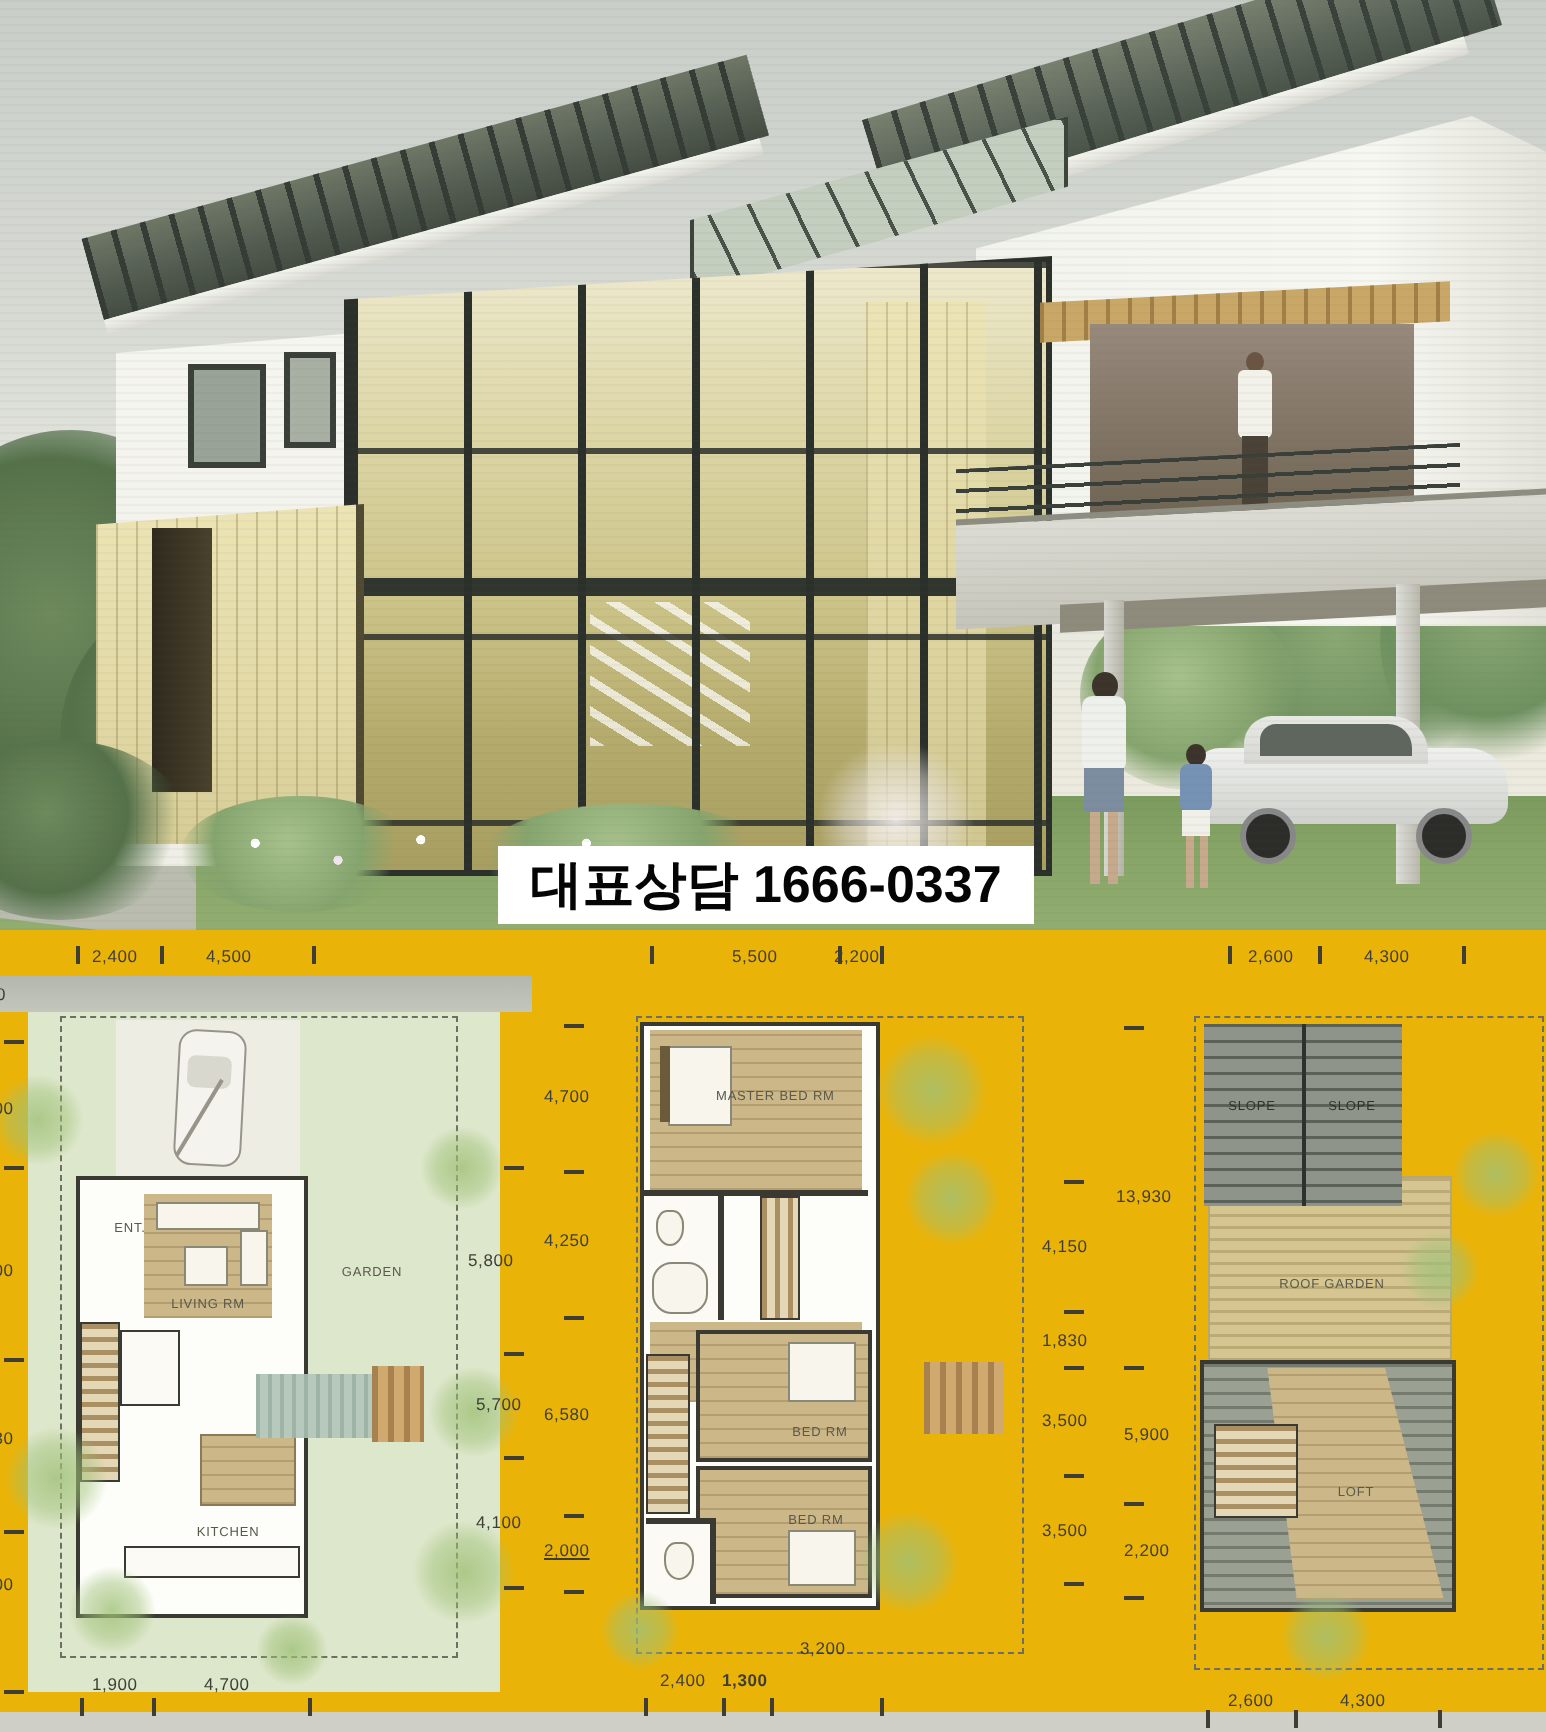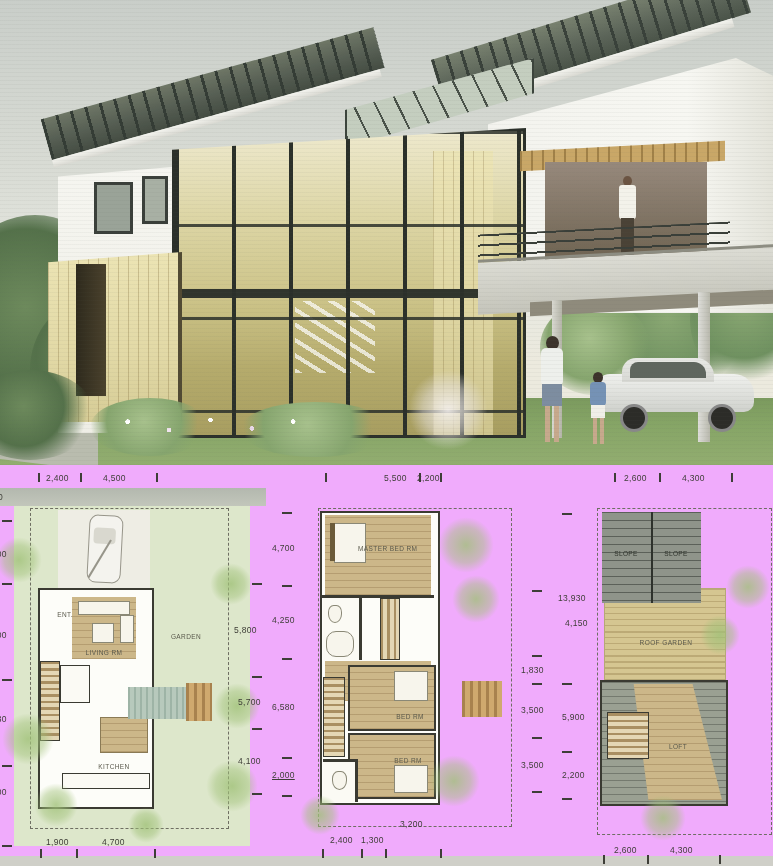--- a/index.html
+++ b/index.html
@@ -35,21 +35,21 @@
   .woodslat{background:
     repeating-linear-gradient(90deg,rgba(140,120,70,.35) 0 1px,rgba(0,0,0,0) 1px 10px),
     linear-gradient(180deg,#ece4b4 0%,#e2d9a6 60%,#d6cc96 100%);}
   .soffit{background:repeating-linear-gradient(90deg,rgba(120,90,40,.5) 0 2px,rgba(0,0,0,0) 2px 11px),#c9a767;}
 
   .banner{left:249px;top:423px;width:268px;height:39px;background:#ffffff;z-index:50;
     display:flex;align-items:center;justify-content:center;}
   .banner span{font-weight:bold;font-size:26px;color:#050505;letter-spacing:0px;white-space:nowrap;}
 
   
-  .plans{left:0;top:465px;width:773px;height:401px;background:#f0abfc;}
+  .plans{left:0;top:465px;width:773px;height:401px;background:#eab308;}
   .grayband{left:0;top:23px;width:266px;height:18px;
     background:linear-gradient(180deg,#b3b8ae,#c2c6bb);}
   .botstrip{left:0;top:391px;width:773px;height:10px;background:#cfcfc8;}
 
   .dim{position:absolute;font-size:8.5px;color:#3e3e37;letter-spacing:.3px;white-space:nowrap;}
   .vt{position:absolute;width:1.5px;height:9px;background:#3e3e37;}
   .ht{position:absolute;width:10px;height:1.8px;background:#3e3e37;}
   .rlabel{position:absolute;font-size:6.5px;color:#5a594c;letter-spacing:.4px;white-space:nowrap;text-align:center;}
 
   .site{background:#dde7cb;}
@@ -163,20 +163,23 @@
                 background:radial-gradient(circle 4px at 12% 40%,#fff 55%,rgba(0,0,0,0) 60%),
                            radial-gradient(circle 4px at 30% 65%,#f1e4ef 55%,rgba(0,0,0,0) 60%),
                            radial-gradient(circle 4px at 48% 35%,#fff 55%,rgba(0,0,0,0) 60%),
                            radial-gradient(circle 4px at 66% 60%,#e9d9e9 55%,rgba(0,0,0,0) 60%),
                            radial-gradient(circle 4px at 84% 40%,#fff 55%,rgba(0,0,0,0) 60%);"></div>
     <div class="abs blob" style="left:408px;top:370px;width:80px;height:80px;
                 background:radial-gradient(circle,rgba(244,240,238,.9) 0%,rgba(230,225,220,.5) 45%,rgba(0,0,0,0) 70%);"></div>
 
     <div class="scanlines abs"></div>
 
+    <div class="abs banner">
+      <span>대표상담 1666-0337</span>
+    </div>
   </div>
 
   <div class="abs plans">
     <div class="abs grayband"></div>
     <div class="abs botstrip"></div>
 
     <div>
 
       <span class="vt" style="left:38px;top:8px;"></span>
       <span class="vt" style="left:80px;top:8px;"></span>
@@ -243,21 +246,21 @@
       <span class="dim" style="left:234px;top:160px;">5,800</span>
       <span class="dim" style="left:238px;top:232px;">5,700</span>
       <span class="dim" style="left:238px;top:291px;">4,100</span>
     </div>
 
     <div>
 
       <span class="vt" style="left:325px;top:8px;"></span>
       <span class="vt" style="left:419px;top:8px;"></span>
       <span class="vt" style="left:440px;top:8px;"></span>
-      <span class="dim" style="left:356px;top:8px;padding-left:28px;">5,500</span>
+      <span class="dim" style="left:338px;top:8px;padding-left:28px;">5,500</span>
       <span class="dim" style="left:417px;top:8px;">2,200</span>
 
       <div class="dash" style="left:318px;top:43px;width:192px;height:317px;"></div>
 
       <div class="wall" style="left:320px;top:46px;width:116px;height:290px;"></div>
       <div class="abs wood" style="left:325px;top:50px;width:106px;height:80px;"></div>
       <div class="furn" style="left:334px;top:58px;width:30px;height:38px;"></div>
       <div class="abs" style="left:330px;top:58px;width:5px;height:38px;background:#6b5b3a;"></div>
       <div class="abs" style="left:322px;top:130px;width:112px;height:3px;background:#3a3a32;"></div>
       <div class="abs" style="left:323px;top:133px;width:36px;height:62px;background:#fbfaf4;border-right:3px solid #3a3a32;"></div>
@@ -282,39 +285,39 @@
       <div class="ptree" style="left:438px;top:52px;width:56px;height:56px;"></div>
       <div class="ptree" style="left:452px;top:110px;width:48px;height:48px;"></div>
       <div class="ptree" style="left:428px;top:290px;width:52px;height:52px;"></div>
       <div class="ptree" style="left:300px;top:330px;width:40px;height:40px;"></div>
 
       <span class="vt" style="left:322px;top:384px;"></span>
       <span class="vt" style="left:361px;top:384px;"></span>
       <span class="vt" style="left:385px;top:384px;"></span>
       <span class="vt" style="left:440px;top:384px;"></span>
       <span class="dim" style="left:330px;top:370px;">2,400</span>
-      <span class="dim" style="left:361px;top:370px;">1,300</span>
+      <span class="dim" style="left:361px;top:370px;font-weight:bold;">1,300</span>
       <span class="dim" style="left:400px;top:354px;">3,200</span>
 
       <span class="ht" style="left:282px;top:47px;"></span>
       <span class="ht" style="left:282px;top:120px;"></span>
       <span class="ht" style="left:282px;top:193px;"></span>
       <span class="ht" style="left:282px;top:292px;"></span>
       <span class="ht" style="left:282px;top:330px;"></span>
       <span class="dim" style="left:272px;top:78px;">4,700</span>
       <span class="dim" style="left:272px;top:150px;">4,250</span>
       <span class="dim" style="left:272px;top:237px;">6,580</span>
       <span class="dim" style="left:272px;top:305px;text-decoration:underline;">2,000</span>
 
       <span class="ht" style="left:532px;top:125px;"></span>
       <span class="ht" style="left:532px;top:190px;"></span>
       <span class="ht" style="left:532px;top:218px;"></span>
       <span class="ht" style="left:532px;top:272px;"></span>
       <span class="ht" style="left:532px;top:326px;"></span>
-      <span class="dim" style="left:521px;top:153px;margin-left:44px;">4,150</span>
+      <span class="dim" style="left:521px;top:153px;">4,150</span>
       <span class="dim" style="left:521px;top:200px;">1,830</span>
       <span class="dim" style="left:521px;top:240px;">3,500</span>
       <span class="dim" style="left:521px;top:295px;">3,500</span>
     </div>
 
     <div>
 
       <span class="vt" style="left:614px;top:8px;"></span>
       <span class="vt" style="left:659px;top:8px;"></span>
       <span class="vt" style="left:731px;top:8px;"></span>

